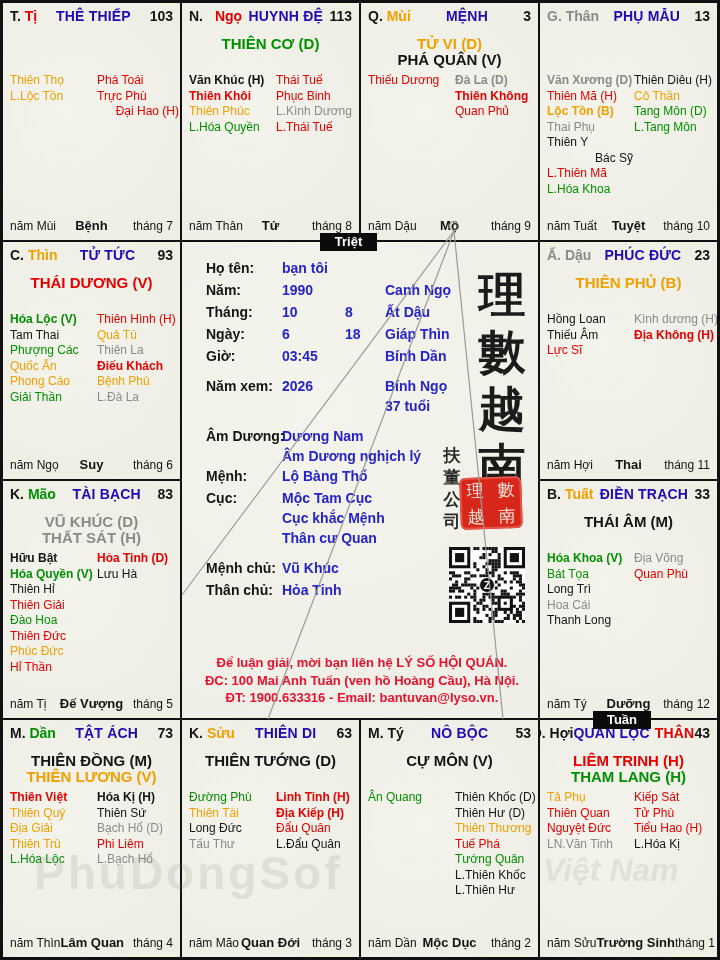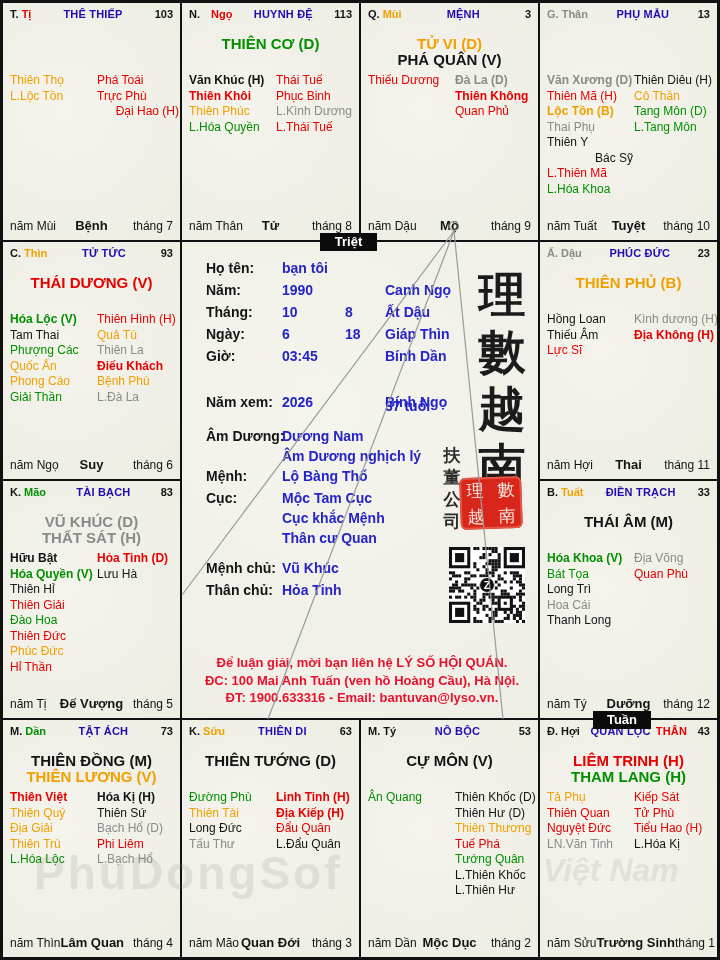--- a/index.html
+++ b/index.html
@@ -4,21 +4,21 @@
 <style>
   html,body{margin:0;padding:0;background:#777;}
   .screen{position:relative;width:720px;height:960px;margin:0 auto;background:#f1f0e9;
           font-family:"Liberation Sans","DejaVu Sans",sans-serif;overflow:hidden;}
   .grid{position:absolute;inset:0;display:grid;
         grid-template-columns:repeat(4,1fr);grid-template-rows:repeat(4,1fr);
         grid-template-areas:"ti ngo mui than" "thin center center dau" "mao center center tuat" "dan suu ty hoi";
         gap:2px;background:#111;border:3px solid #111;box-sizing:border-box;}
   .cell{position:relative;background:radial-gradient(circle at 35% 45%, #f4f3ec 0%, #efeee5 85%);overflow:hidden;}
   .head{position:absolute;top:5px;left:7px;right:7px;display:flex;align-items:baseline;
-        font-weight:bold;font-size:11px;white-space:nowrap;justify-content:flex-end;}
+        font-weight:bold;font-size:14px;white-space:nowrap;justify-content:flex-end;}
   .sb{flex:0 0 auto;}
   .palace{flex:1 1 auto;text-align:center;color:#2109b4;letter-spacing:.2px;}
   .extra{margin-left:5px;}
   .num{flex:0 0 auto;color:#141414;}
   .mains{position:absolute;top:33px;left:3px;right:3px;text-align:center;
          font-weight:bold;font-size:15px;line-height:16px;white-space:nowrap;}
   .cols{position:absolute;top:70px;left:7px;right:1px;display:grid;grid-template-columns:87px auto;
         font-size:12px;line-height:15.5px;}
   .col{display:flex;flex-direction:column;white-space:nowrap;}
   .foot{position:absolute;left:7px;right:7px;bottom:7px;display:flex;align-items:baseline;
@@ -81,21 +81,21 @@
             <span class="ilabel">Ngày:</span>
             <span class="ivalue">6</span>
             <span class="inum">18</span>
             <span class="iright">Giáp Thìn</span>
           </div>
           <div class="irow" style="top: 106px;">
             <span class="ilabel">Giờ:</span>
             <span class="ivalue">03:45</span>
             <span class="iright">Bính Dần</span>
           </div>
-          <div class="irow" style="top: 152px;">
+          <div class="irow" style="top: 136px;">
             <span class="ilabel">Năm xem:</span>
             <span class="ivalue">2026</span>
             <span class="iright">Bính Ngọ</span>
           </div>
           <div class="irow" style="top: 156px;">
             <span class="iright">37 tuổi</span>
           </div>
           <div class="irow" style="top: 186px;">
             <span class="ilabel">Âm Dương:</span>
             <span class="ivalue">Dương Nam</span>

